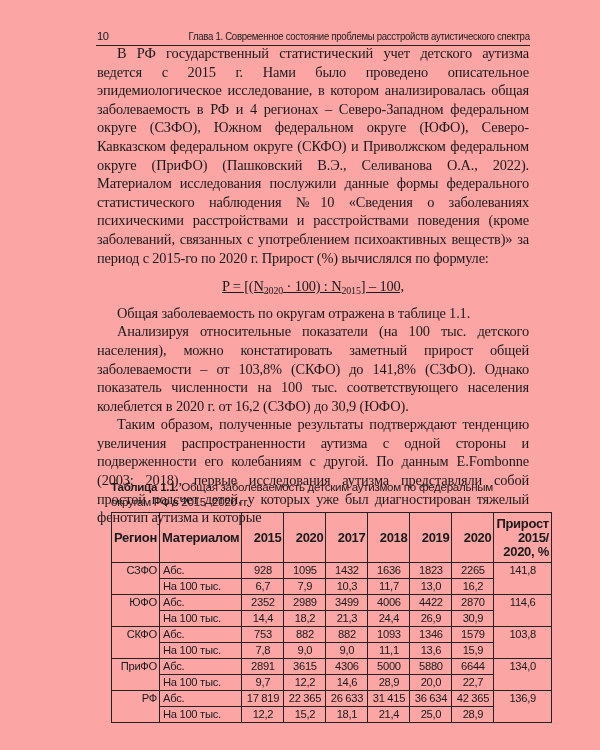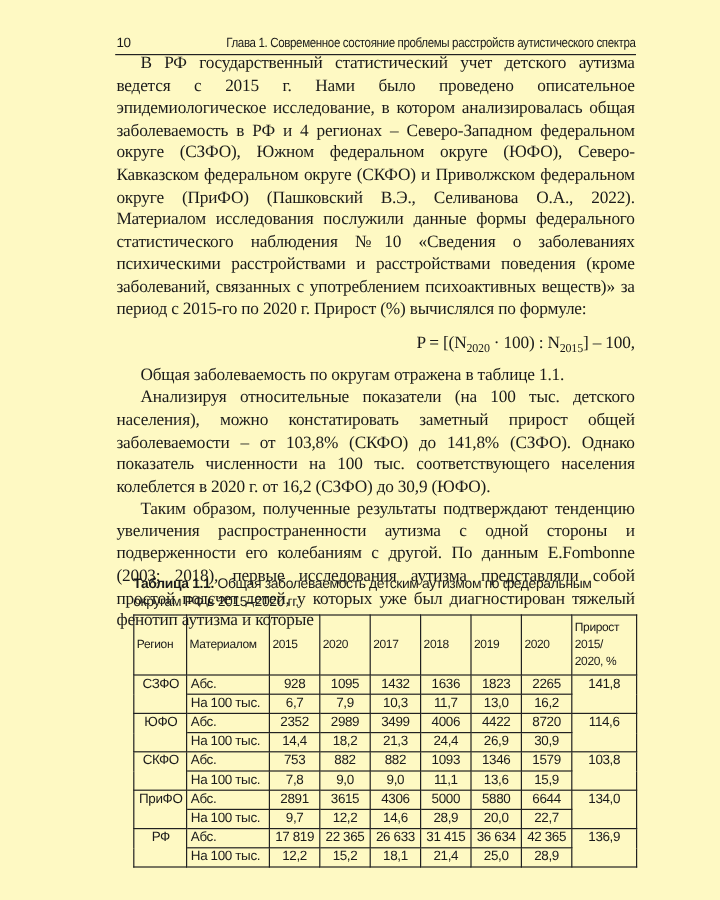--- a/index.html
+++ b/index.html
@@ -3,64 +3,65 @@
   <meta charset="utf-8">
   <style>
     html, body { margin: 0; padding: 0; }
     body {
       width: 600px; height: 750px; overflow: hidden;
       background: #ffffff;
       font-family: "Liberation Serif", serif;
       color: #1a1a1a;
       position: relative;
     }
-    .page { position: absolute; left: 0; top: 0; width: 600px; height: 750px; background: #fef9c3; }
+    .page { position: absolute; left: 0; top: 0; width: 600px; height: 750px; background: #fca5a5; }
     .running-head {
       position: absolute; left: 96px; top: 29px; width: 434px; height: 16px;
       border-bottom: 1.5px solid #222;
       font-family: "Liberation Sans", sans-serif;
       font-size: 11.2px; letter-spacing: -0.35px; line-height: 14px;
     }
     .running-head .pn { position: absolute; left: 1px; top: 0; }
     .running-head .ch { position: absolute; right: 0; top: 0; white-space: nowrap; transform: scaleX(0.86); transform-origin: right top; }
 
     .body-text {
       position: absolute; left: 97px; top: 44px; width: 432px;
       font-size: 14.4px; line-height: 18.6px; text-align: justify;
       letter-spacing: -0.15px;
     }
     .body-text p { margin: 0; text-indent: 20px; }
     .body-text p.noindent { text-indent: 0; }
     .formula {
-      text-align: right; margin: 10px 0 8px 0; text-indent: 0;
+      text-align: center; margin: 10px 0 8px 0; text-indent: 0;
       font-size: 14.4px;
+      text-decoration: underline;
     }
     .formula sub { font-size: 10px; vertical-align: -3px; line-height: 0; }
 
     .table-caption {
       position: absolute; left: 111px; top: 480px; width: 420px;
       font-family: "Liberation Sans", sans-serif;
       font-size: 11.6px; line-height: 14.5px; letter-spacing: -0.3px;
     }
     .table-caption b { font-weight: bold; }
 
     table.data {
       position: absolute; left: 111px; top: 512px;
       border-collapse: collapse;
       font-family: "Liberation Sans", sans-serif;
       font-size: 11.2px; letter-spacing: -0.3px;
     }
     table.data th, table.data td {
       border: 1px solid #222; padding: 0 2px; height: 15px; line-height: 15px;
     }
     table.data th {
-      font-weight: normal; height: 49px; line-height: 14px; text-align: left; font-size: 10px;
+      font-weight: bold; height: 49px; line-height: 14px; text-align: right; font-size: 13px;
     }
     table.data td.num { text-align: center; }
-    table.data td.reg { text-align: center; vertical-align: top; padding-left: 3px; }
+    table.data td.reg { text-align: right; vertical-align: top; padding-left: 3px; }
     table.data td.ind { text-align: left; padding-left: 3px; }
     table.data td.growth { text-align: center; vertical-align: top; }
     table.data { border: 1.5px solid #222; }
   </style>
 </head>
 <body>
 
 <div class="page">
 
   <div class="running-head">
@@ -127,21 +128,21 @@
       </tr>
 
       <tr>
         <td class="reg" rowspan="2">ЮФО</td>
         <td class="ind">Абс.</td>
         <td class="num">2352</td>
         <td class="num">2989</td>
         <td class="num">3499</td>
         <td class="num">4006</td>
         <td class="num">4422</td>
-        <td class="num">8720</td>
+        <td class="num">2870</td>
         <td class="growth" rowspan="2">114,6</td>
       </tr>
       <tr>
         <td class="ind">На 100 тыс.</td>
         <td class="num">14,4</td>
         <td class="num">18,2</td>
         <td class="num">21,3</td>
         <td class="num">24,4</td>
         <td class="num">26,9</td>
         <td class="num">30,9</td>

